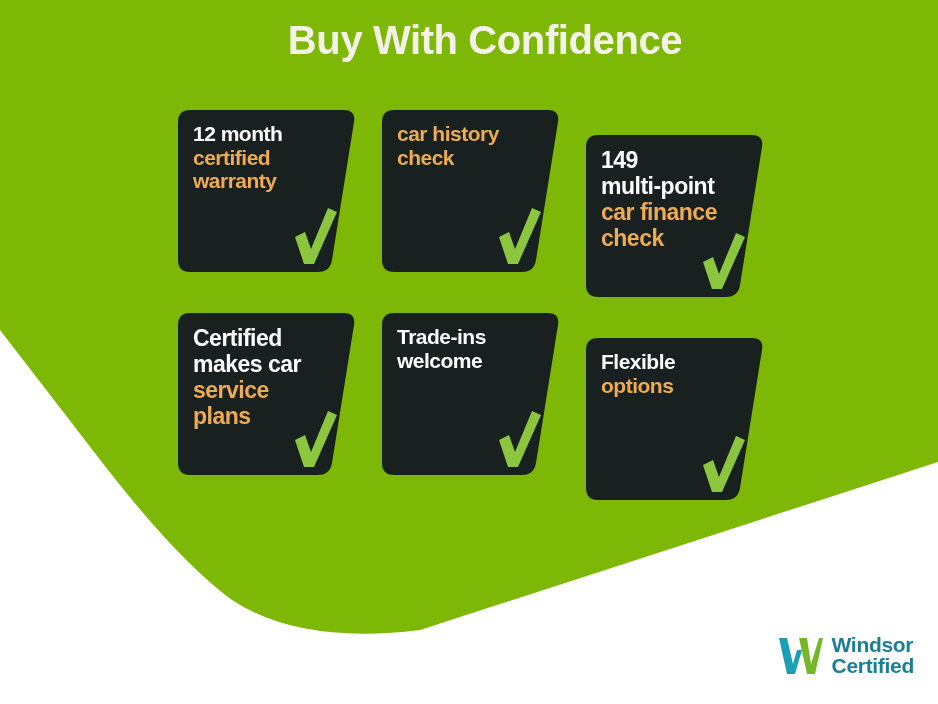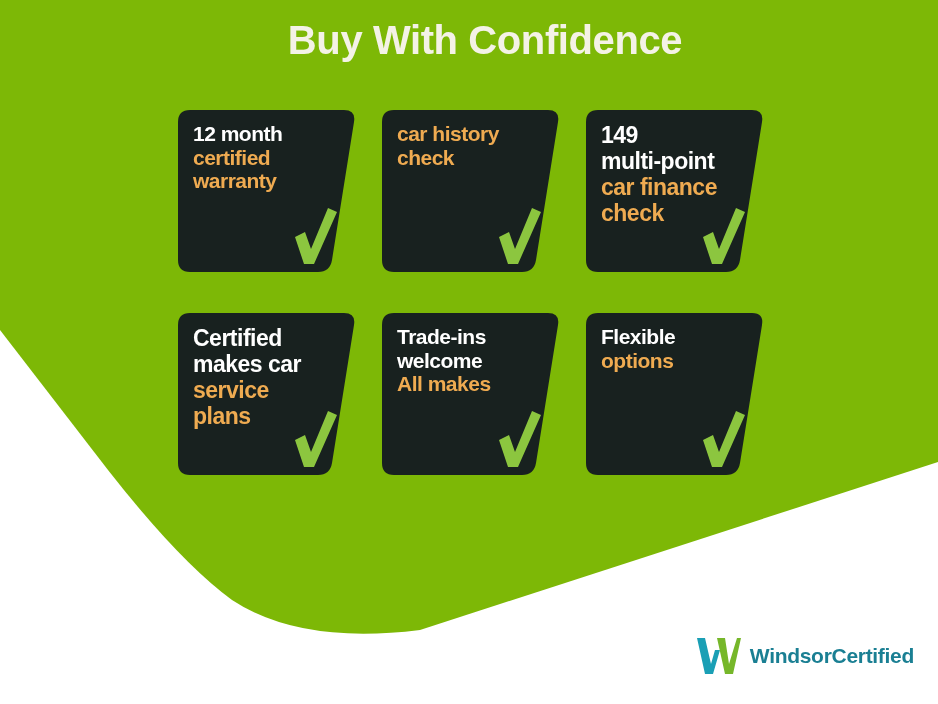--- a/index.html
+++ b/index.html
@@ -57,21 +57,21 @@
   .card {
     position: absolute;
     width: 178px;
     height: 162px;
     z-index: 2;
   }
   .card.r0 { top: 0; }
   .card.r1 { top: 203px; }
   .card.c0 { left: 0; }
   .card.c1 { left: 204px; }
-  .card.c2 { left: 408px; }
+  .card.c2 { left: 408px; margin-top: 25px; }
 
   
   .card-shape {
     position: absolute;
     left: 0; top: 0;
     width: 178px; height: 162px;
   }
   .card-shape svg { display: block; width: 178px; height: 162px; }
 
   .card-text {
@@ -109,21 +109,21 @@
     bottom: 28px;
     z-index: 4;
     display: flex;
     align-items: center;
     gap: 9px;
   }
   .logo-mark { width: 46px; height: 42px; }
   .logo-mark svg { display: block; width: 46px; height: 42px; }
   .logo-words {
     display: flex;
-    flex-direction: row;
+    flex-direction: column;
     line-height: 1.0;
     font-family: "Liberation Sans", sans-serif;
     font-weight: bold;
     font-size: 21px;
     letter-spacing: -0.3px;
     color: #1a7f93;
   }
   .logo-words span { display: block; }
 </style>
 </head>
@@ -216,21 +216,20 @@
 
     <div class="card r1 c1">
       <div class="card-shape">
         <svg viewBox="0 0 178 162" xmlns="http://www.w3.org/2000/svg">
           <path d="M 12,0 L 166,0 Q 178,0 176,12 L 154,150 Q 152,162 140,162 L 12,162 Q 0,162 0,150 L 0,12 Q 0,0 12,0 Z" fill="#18211f"></path>
         </svg>
       </div>
       <div class="card-text">
         <span class="line-white">Trade-ins</span>
         <span class="line-white">welcome</span>
-        <span class="line-orange">All makes</span>
       </div>
       <div class="tick">
         <svg viewBox="0 0 46 56" xmlns="http://www.w3.org/2000/svg">
           <path d="M 3,29 L 13,24 L 19,41 L 36,0 L 45,4 L 22,56 L 12,56 Z" fill="#8cc63f"></path>
         </svg>
       </div>
     </div>
 
     <div class="card r1 c2">
       <div class="card-shape">

